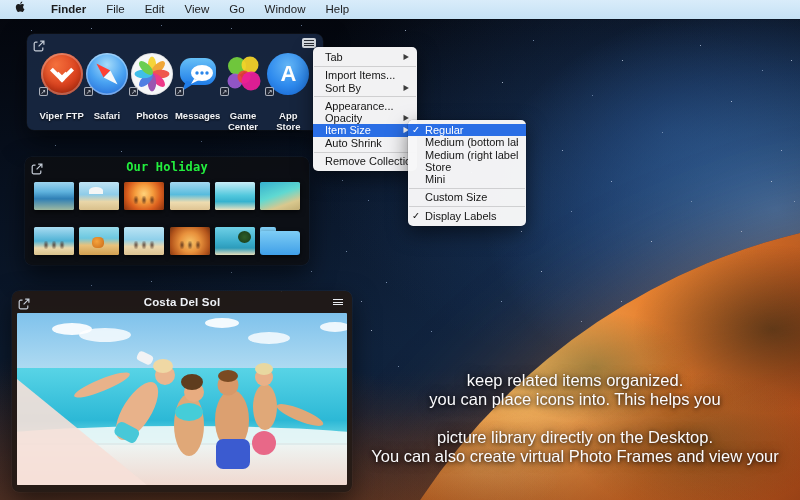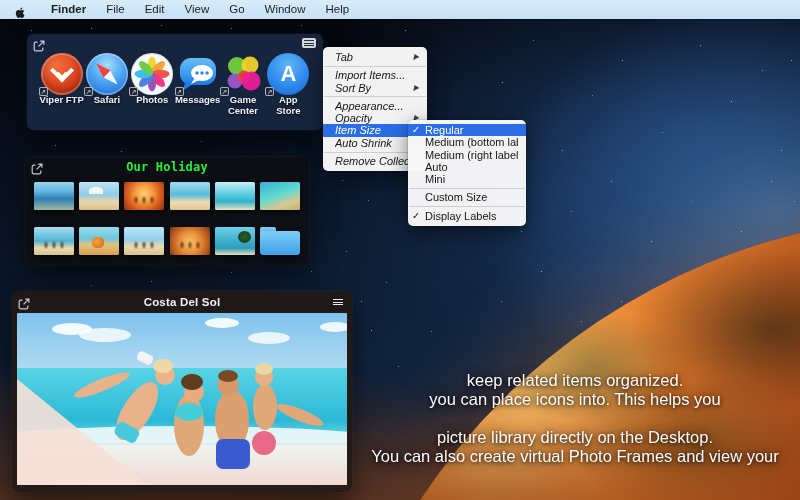--- a/index.html
+++ b/index.html
@@ -42,21 +42,21 @@
       radial-gradient(120px 70px at 13% 20%, rgba(255,220,150,0.30), transparent 70%),
       radial-gradient(200px 120px at 36% 9%, rgba(20,30,18,0.55), transparent 70%); }
   .dust { position:absolute; inset:0;
     background:
       radial-gradient(620px 260px at 18% 106%, rgba(150,75,28,0.50), transparent 70%),
       radial-gradient(500px 200px at 55% 110%, rgba(120,55,18,0.40), transparent 70%),
       linear-gradient(0deg, rgba(110,45,12,0.30), transparent 26%); }
 
   
   .menubar { position:absolute; left:0; top:0; width:800px; height:19px; z-index:60;
-    background:linear-gradient(180deg,#d9ecfa,#c5e1f5); display:flex; align-items:flex-end;
+    background:linear-gradient(180deg,#d9ecfa,#c5e1f5); display:flex; align-items:flex-start;
     font-size:11.5px; color:#1c1c1e; box-shadow:0 0.5px 0 rgba(0,0,0,0.35); }
   .apple { width:13px; height:13px; margin:0 14px 0 14px; display:flex; align-items:center; }
   .mb-item { padding:0 10px; height:19px; line-height:19px; }
   .mb-item.bold { font-weight:bold; }
 
   
   .cwin { position:absolute; border-radius:7px; z-index:10;
     box-shadow:0 10px 26px rgba(0,0,0,0.55), 0 0 0 0.5px rgba(255,255,255,0.08); }
   .cwin .tbar { position:relative; height:17px; }
   .cwin .ttl { position:absolute; left:0; right:0; top:3px; text-align:center;
@@ -67,21 +67,21 @@
   .burger i:nth-child(1){top:2px} .burger i:nth-child(2){top:4.5px} .burger i:nth-child(3){top:7px}
   .burger.lt { background:#d5dae0; }
   .burger.wh { background:transparent; }
   .burger.wh i { background:#e8ebf0; }
 
   
   .win-apps { left:27px; top:34px; width:296px; height:96px; background:rgba(24,40,67,0.90); }
   .apps-row { display:flex; justify-content:space-between; padding:2px 12px 0 12px; }
   .app { width:46px; display:flex; flex-direction:column; align-items:center; }
   .app .ic { position:relative; width:42px; height:42px; }
-  .app .lbl { margin-top:0; font-size:9.5px; font-weight:bold; color:#f2f4f8; text-align:center;
+  .app .lbl { margin-top:16px; font-size:9.5px; font-weight:bold; color:#f2f4f8; text-align:center;
     line-height:10.5px; text-shadow:0 1px 2px rgba(0,0,0,0.9); white-space:pre-line; }
   .badge { position:absolute; left:-2px; bottom:-1px; width:9px; height:9px; border-radius:2px;
     background:rgba(35,40,52,0.85); border:0.5px solid rgba(230,235,245,0.7);
     color:#eef2f8; font-family:"DejaVu Sans",sans-serif; font-size:6.5px; line-height:8px; text-align:center; }
   .circ { position:absolute; inset:0; border-radius:50%; }
   .ic-viper { background:radial-gradient(circle at 35% 28%, #f4703c, #dd4420 55%, #b93313);
     box-shadow:inset 0 0 0 2px rgba(255,255,255,0.25), inset 0 -4px 8px rgba(120,25,5,0.6); }
   .chev { position:absolute; left:50%; border-left:4.5px solid #fff; border-bottom:4.5px solid #fff; }
   .chev.c1 { top:9px; width:17px; height:17px; transform:translateX(-50%) rotate(-45deg); }
   .chev.c2 { top:17px; width:9px; height:9px; transform:translateX(-50%) rotate(-45deg); }
@@ -129,21 +129,21 @@
   .win-costa .tbar { height:21px; }
   .win-costa .ttl { top:5px; }
   .win-costa .shareico { top:5px; }
   .win-costa .burger { top:6px; }
   .photo { position:absolute; left:5px; top:22px; width:330px; height:172px; overflow:hidden; border-radius:1px; }
 
   
   .cmenu { position:absolute; z-index:50; background:rgba(247,247,248,0.98); border-radius:5px;
     box-shadow:0 7px 20px rgba(0,0,0,0.5), 0 0 0 0.5px rgba(0,0,0,0.18);
     padding:4px 0; font-size:11px; color:#161616; }
-  .cmenu.main { left:323px; top:47px; width:104px;font-style:italic; }
+  .cmenu.main { left:313px; top:47px; width:104px; }
   .cmenu.sub { left:408px; top:120px; width:118px; }
   .mi { position:relative; height:12.3px; line-height:12.3px; padding:0 8px 0 12px;
     display:flex; align-items:center; justify-content:space-between; white-space:nowrap; }
   .cmenu.sub .mi { padding-left:17px; }
   .mi .lab { overflow:hidden; }
   .mi.hl { background:#2a6ee5; color:#fff;gap:24px; }
   .mi .arr { font-size:7px; color:#3c3c3c; transform:scaleY(1.1); }
   .mi.hl .arr { color:#fff; }
   .mi .chk { position:absolute; left:4px; font-size:9.5px; }
   .msep { height:1px; background:rgba(0,0,0,0.14); margin:2.5px 1px; }
@@ -418,21 +418,21 @@
     <span class="chk">✓</span>
     <span class="lab">Regular</span>
   </div>
   <div class="mi">
     <span class="lab">Medium (bottom label)</span>
   </div>
   <div class="mi">
     <span class="lab">Medium (right label)</span>
   </div>
   <div class="mi">
-    <span class="lab">Auto</span>
+    <span class="lab">Store</span>
   </div>
   <div class="mi">
     <span class="lab">Mini</span>
   </div>
   <div class="msep"></div>
   <div class="mi">
     <span class="lab">Custom Size</span>
   </div>
   <div class="msep"></div>
   <div class="mi">

